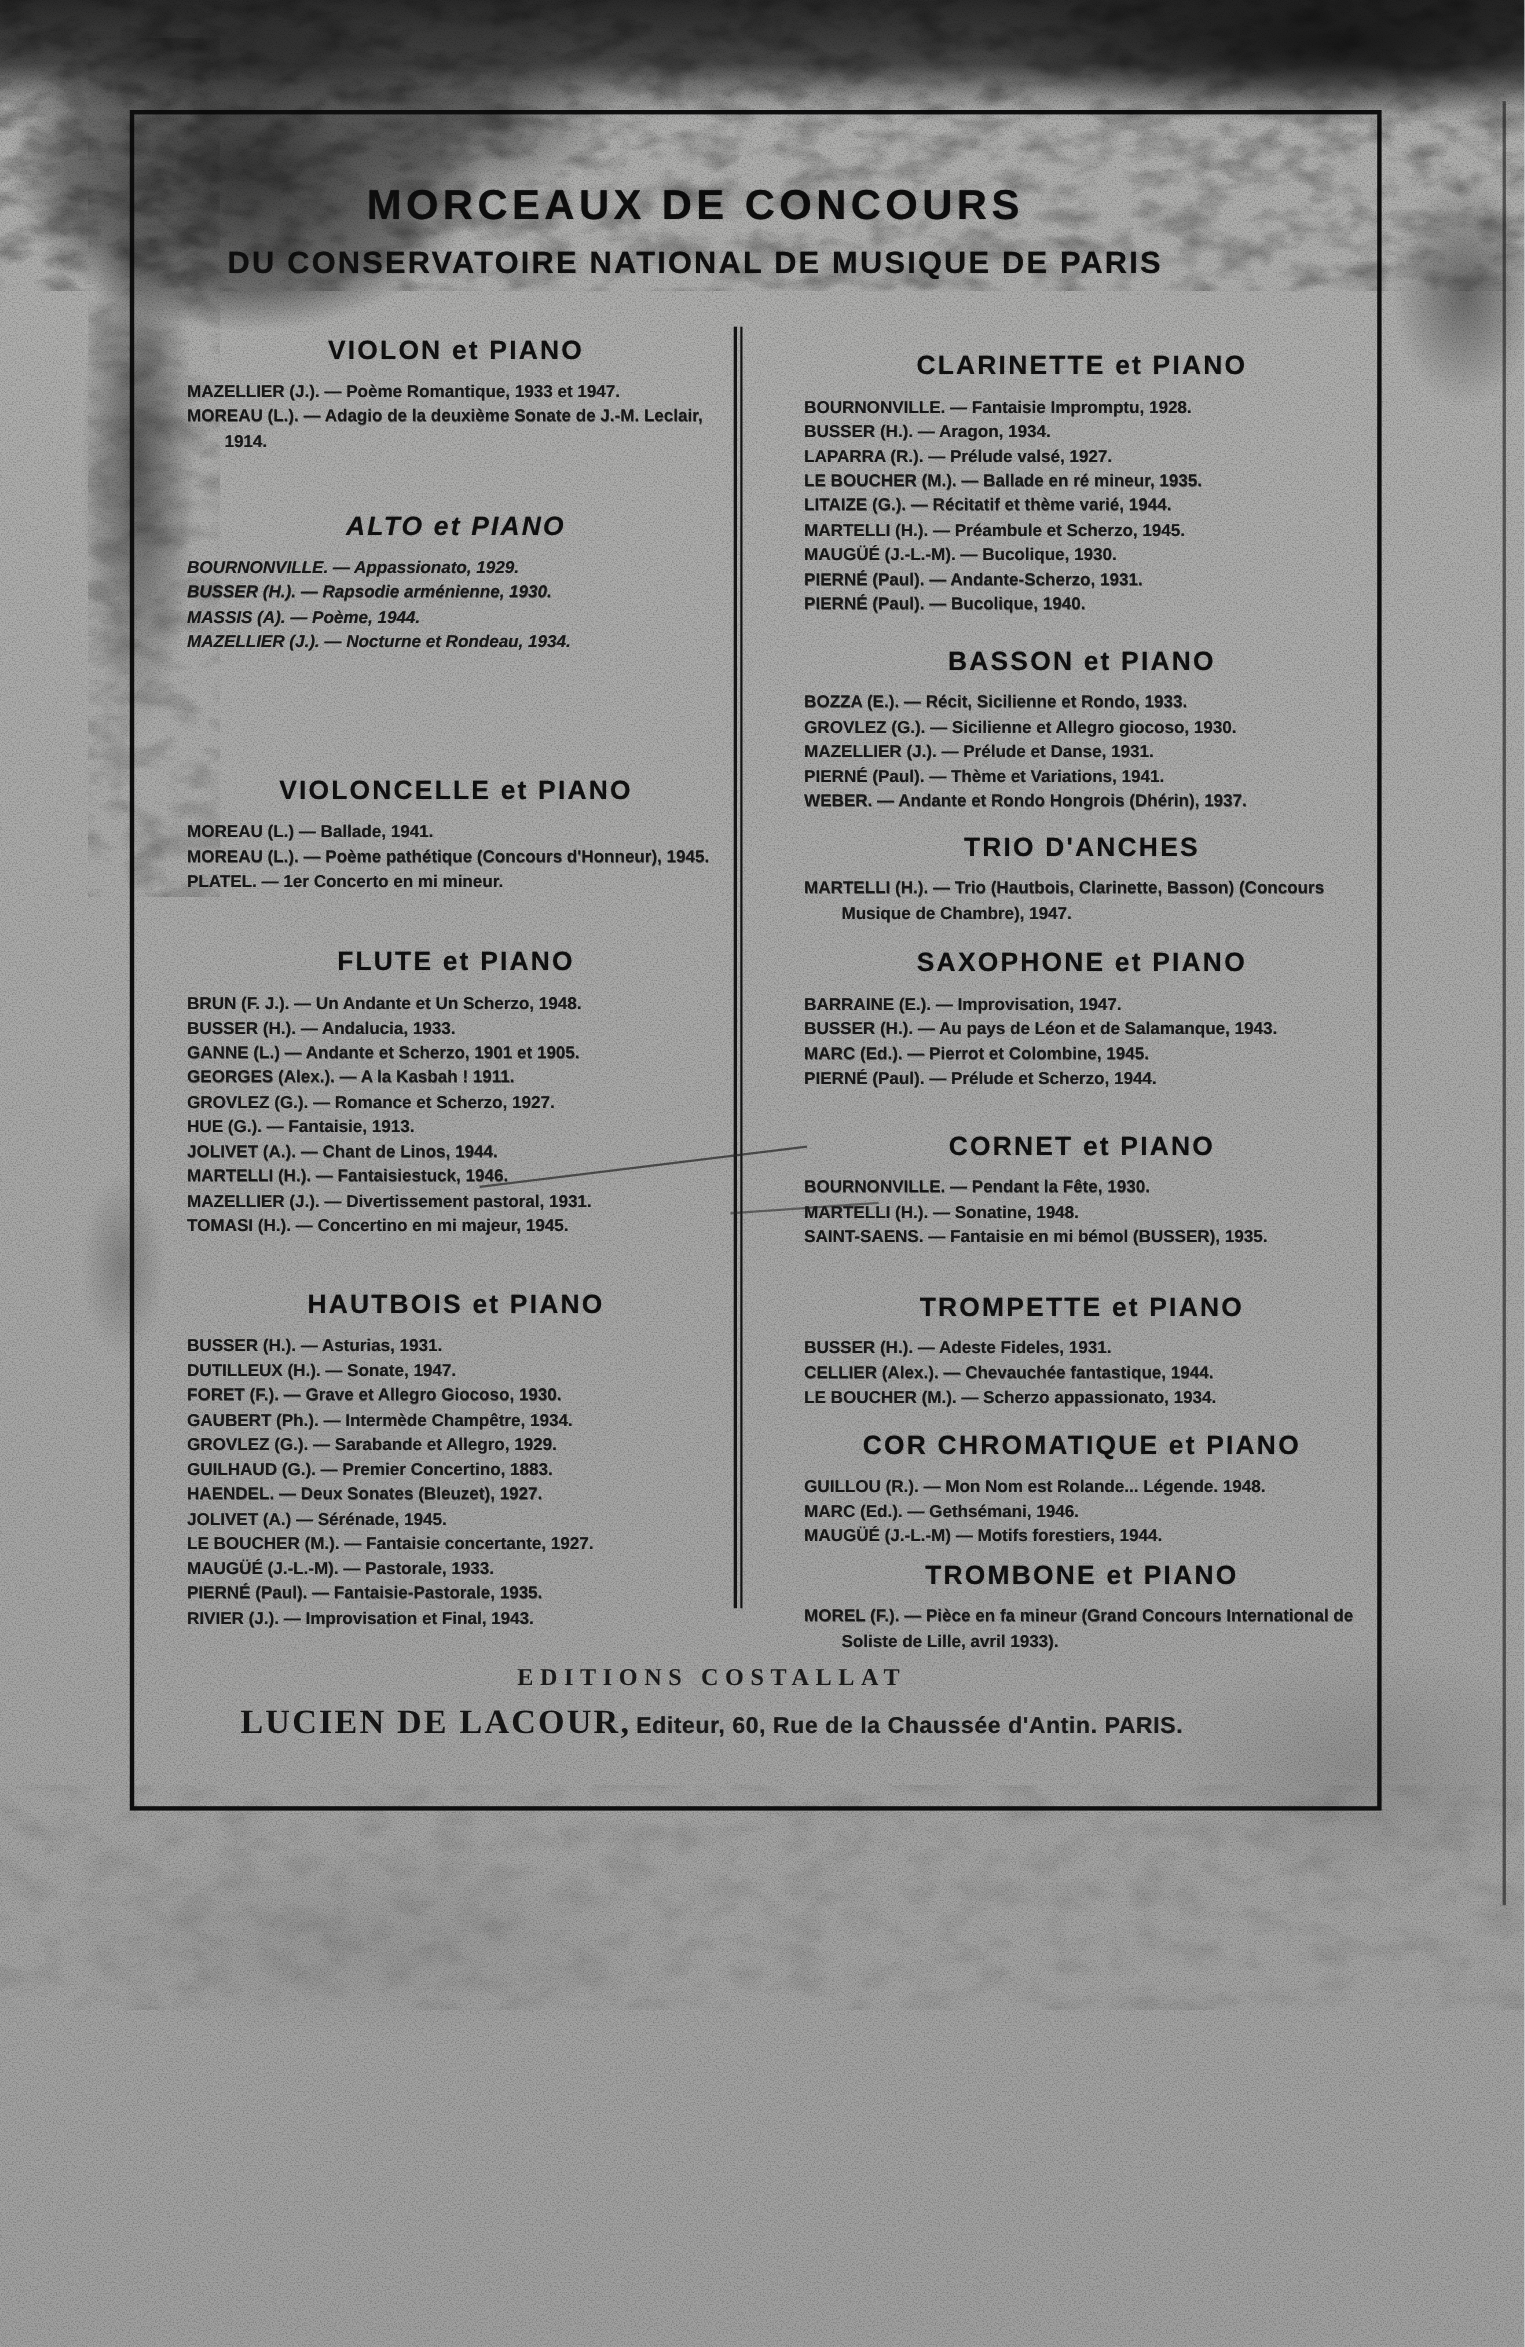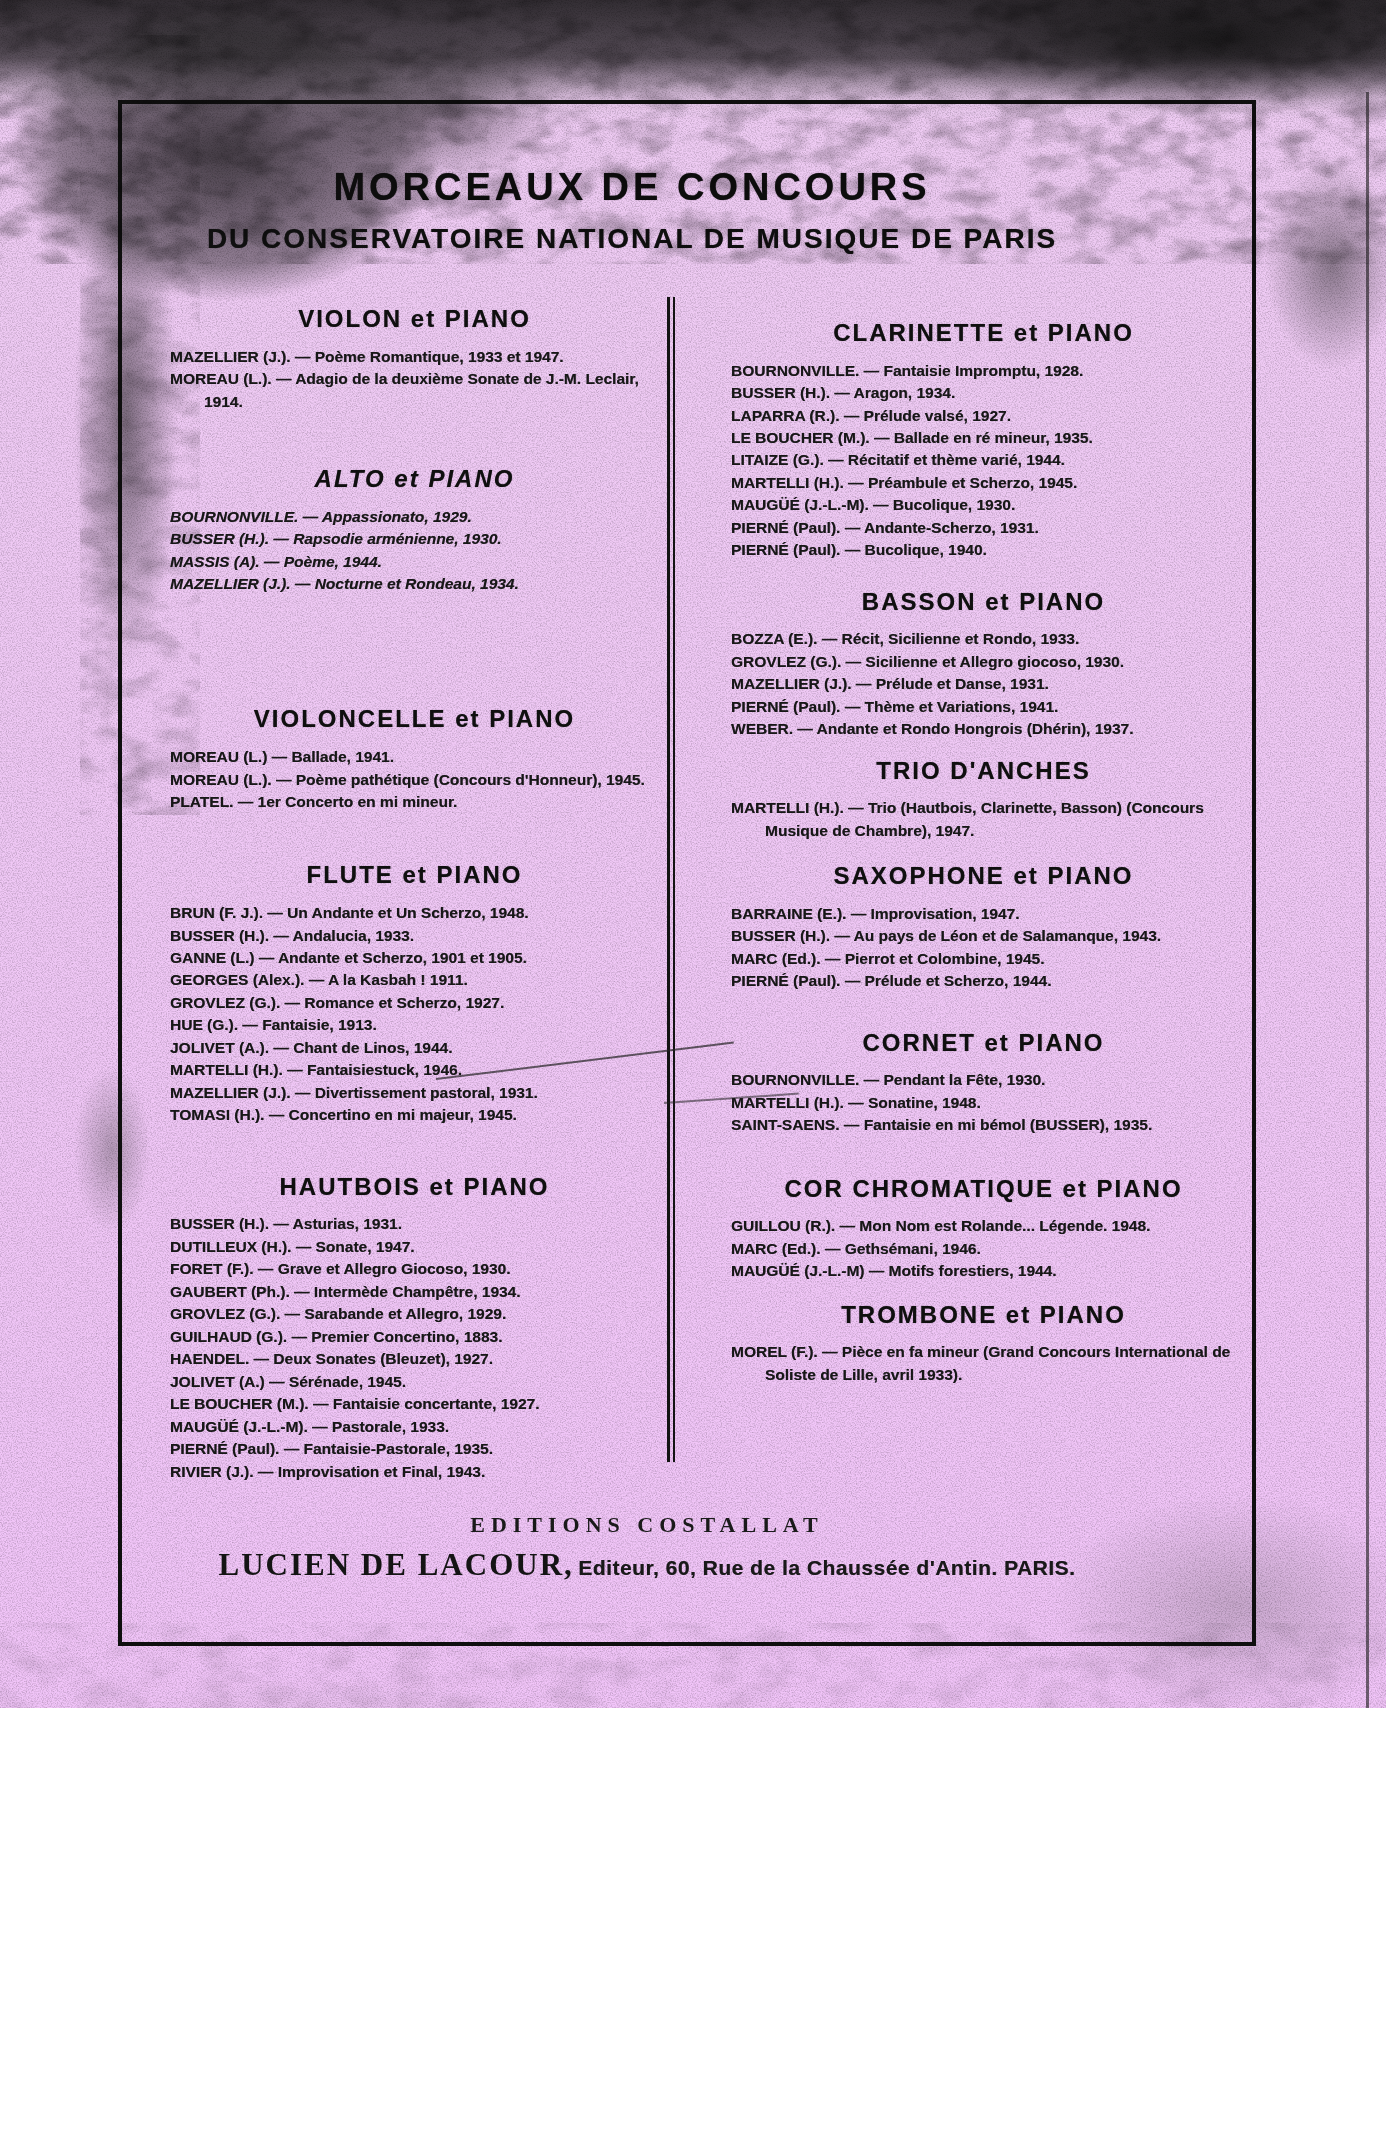--- a/index.html
+++ b/index.html
@@ -1,18 +1,18 @@
 <!DOCTYPE html>
 <html><head>
 <meta charset="utf-8">
 <style>
   html,body{margin:0;padding:0;background:#ffffff;}
   .page{
-    position:relative;width:1386px;height:1708px;overflow:hidden;
-    background:#f0abfc;
+    position:relative;width:1386px;height:2134px;overflow:hidden;
+    background:#737373;
     font-family:"Liberation Sans",sans-serif;color:#161616;
   }
   
   .artifacts{
     position:absolute;inset:0;pointer-events:none;
     background:
       radial-gradient(ellipse 300px 210px at 225px 150px, rgba(20,20,20,.78), rgba(35,35,35,.45) 55%, rgba(0,0,0,0) 72%),
       radial-gradient(ellipse 200px 120px at 430px 105px, rgba(25,25,25,.55), rgba(0,0,0,0) 65%),
       radial-gradient(ellipse 420px 100px at 1210px 40px, rgba(15,15,15,.8), rgba(0,0,0,0) 75%),
       radial-gradient(ellipse 95px 150px at 1332px 265px, rgba(40,40,40,.5), rgba(0,0,0,0) 70%),
@@ -194,20 +194,26 @@
             <p class="entry">MARC (Ed.). — Pierrot et Colombine, 1945.</p>
             <p class="entry">PIERNÉ (Paul). — Prélude et Scherzo, 1944.</p>
           </section>
           <section>
             <h2 class="section-heading">CORNET et PIANO</h2>
             <p class="entry">BOURNONVILLE. — Pendant la Fête, 1930.</p>
             <p class="entry">MARTELLI (H.). — Sonatine, 1948.</p>
             <p class="entry">SAINT-SAENS. — Fantaisie en mi bémol (BUSSER), 1935.</p>
           </section>
           <section>
+            <h2 class="section-heading">TROMPETTE et PIANO</h2>
+            <p class="entry">BUSSER (H.). — Adeste Fideles, 1931.</p>
+            <p class="entry">CELLIER (Alex.). — Chevauchée fantastique, 1944.</p>
+            <p class="entry">LE BOUCHER (M.). — Scherzo appassionato, 1934.</p>
+          </section>
+          <section>
             <h2 class="section-heading">COR CHROMATIQUE et PIANO</h2>
             <p class="entry">GUILLOU (R.). — Mon Nom est Rolande... Légende. 1948.</p>
             <p class="entry">MARC (Ed.). — Gethsémani, 1946.</p>
             <p class="entry">MAUGÜÉ (J.-L.-M) — Motifs forestiers, 1944.</p>
           </section>
           <section>
             <h2 class="section-heading">TROMBONE et PIANO</h2>
             <p class="entry">MOREL (F.). — Pièce en fa mineur (Grand Concours International de Soliste de Lille, avril 1933).</p>
           </section>
         </div>

